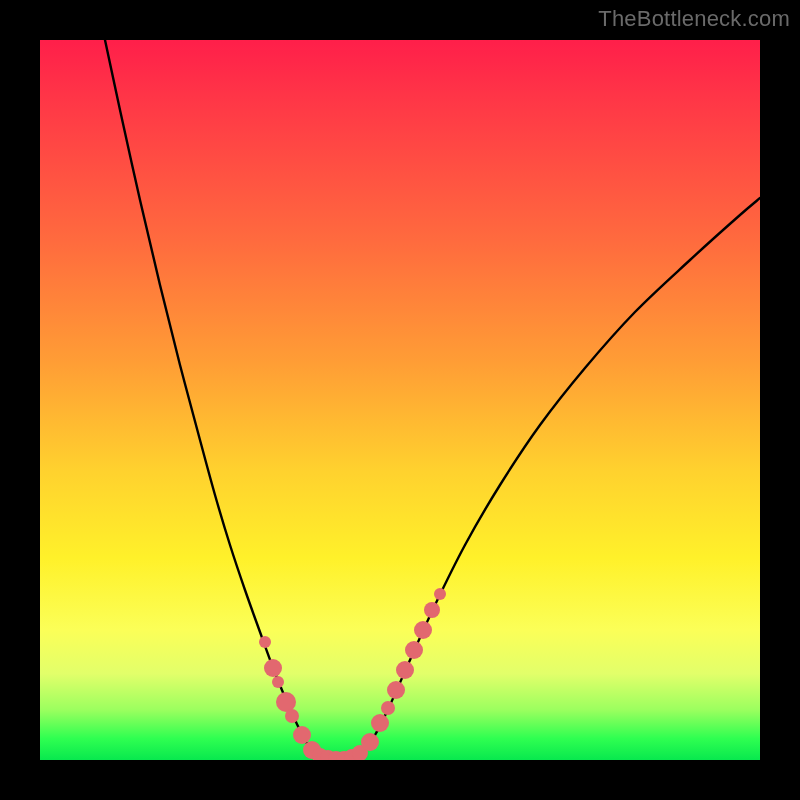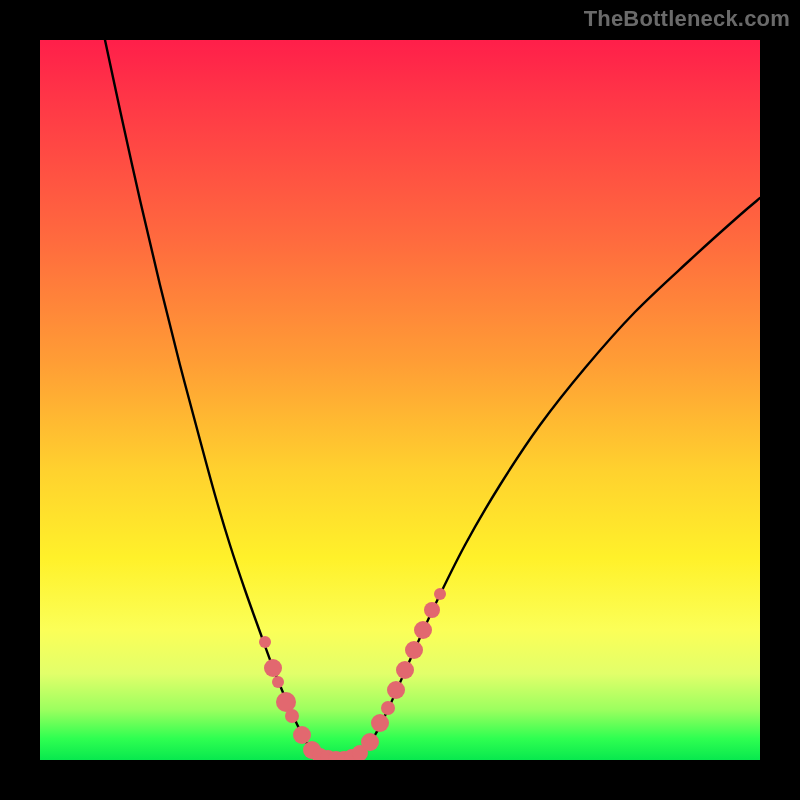--- a/index.html
+++ b/index.html
@@ -9,21 +9,20 @@
     height: 800px;
     overflow: hidden;
     background: #000;
     font-family: Arial, Helvetica, sans-serif;
   }
   .frame {
     position: relative;
     width: 800px;
     height: 700px;
     background: #000;
-    font-weight: bold;
   }
   .plot-area {
     position: absolute;
     left: 40px;
     top: 40px;
     width: 720px;
     height: 720px;
     
     background: linear-gradient(
       to bottom,

